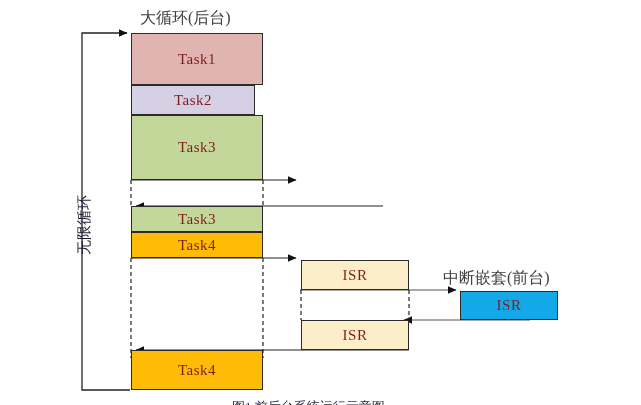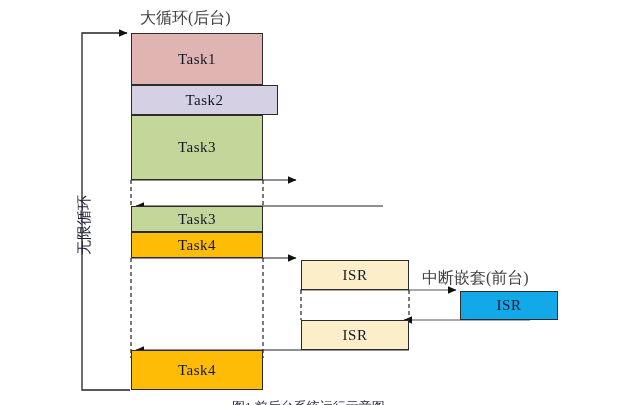--- a/index.html
+++ b/index.html
@@ -23,21 +23,21 @@
   }
   .box {
     position: absolute;
     box-sizing: border-box;
     border: 1px solid #2b2b2b;
     display: flex;
     align-items: center;
     justify-content: center;
     font-size: 15px;
     letter-spacing: 0.5px;
-    color: #0f172a;
+    color: #7f1d1d;
     white-space: nowrap;
   }
   .cap {
     position: absolute;
     font-size: 16px;
     white-space: nowrap;
     color: #404040;
   }
   .cap-title {
     font-family: "Liberation Serif", "DejaVu Serif", serif;
@@ -96,27 +96,27 @@
     <line x1="301" y1="290" x2="301" y2="320" stroke="#222222" stroke-width="1.2" stroke-dasharray="4,3"></line>
     <line x1="409" y1="290" x2="409" y2="320" stroke="#222222" stroke-width="1.2" stroke-dasharray="4,3"></line>
 
     <line x1="409" y1="350" x2="136" y2="350" stroke="#222222" stroke-width="1.2" marker-end="url(#arrow)"></line>
 
     <line x1="296" y1="350" x2="296" y2="350" stroke="#222222" stroke-width="1.2"></line>
   </svg>
 
   <div class="cap cap-title" style="left:140px; top:8px;">大循环(后台)</div>
 
-  <div class="cap cap-title" style="left:422px; top:268px;">中断嵌套(前台)</div>
+  <div class="cap cap-title" style="left:443px; top:268px;">中断嵌套(前台)</div>
 
   <div class="vlabel" style="left:75px; top:255px; transform: rotate(-90deg);">无限循环</div>
 
   <div class="box" style="left:131px; top:33px; width:132px; height:52px; background:#e0b4b0;">Task1</div>
 
-  <div class="box" style="left:131px; top:85px; width:147px; height:30px; background:#d6d0e4;">Task2</div>
+  <div class="box" style="left:131px; top:85px; width:124px; height:30px; background:#d6d0e4;">Task2</div>
 
   <div class="box" style="left:131px; top:115px; width:132px; height:65px; background:#c3d79a;">Task3</div>
 
   <div class="box" style="left:131px; top:206px; width:132px; height:26px; background:#c3d79a;">Task3</div>
 
   <div class="box" style="left:131px; top:232px; width:132px; height:26px; background:#ffbc07;">Task4</div>
 
   <div class="box" style="left:131px; top:350px; width:132px; height:40px; background:#ffbc07;">Task4</div>
 
 

